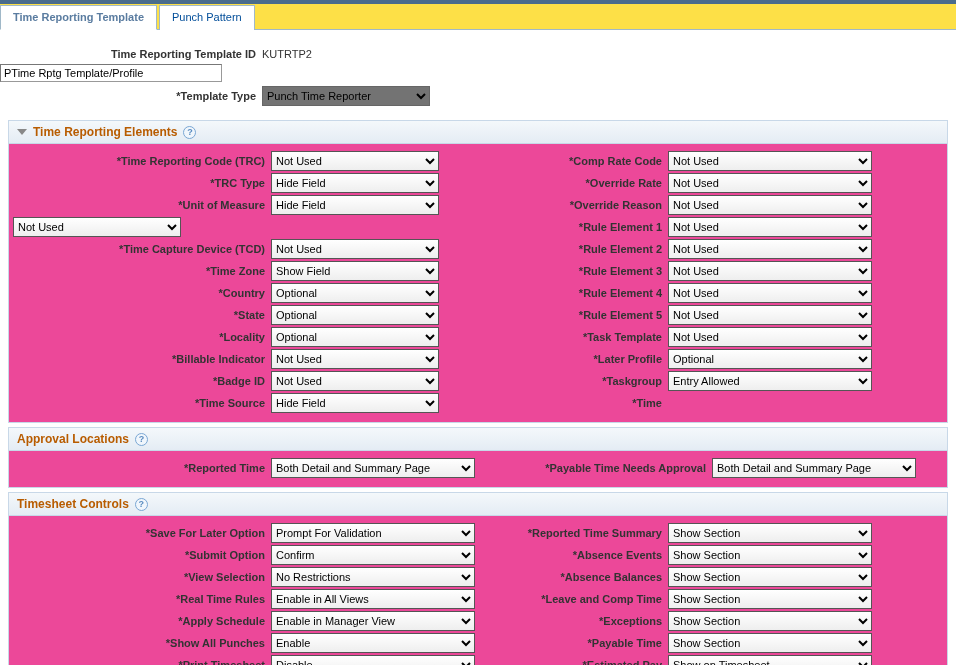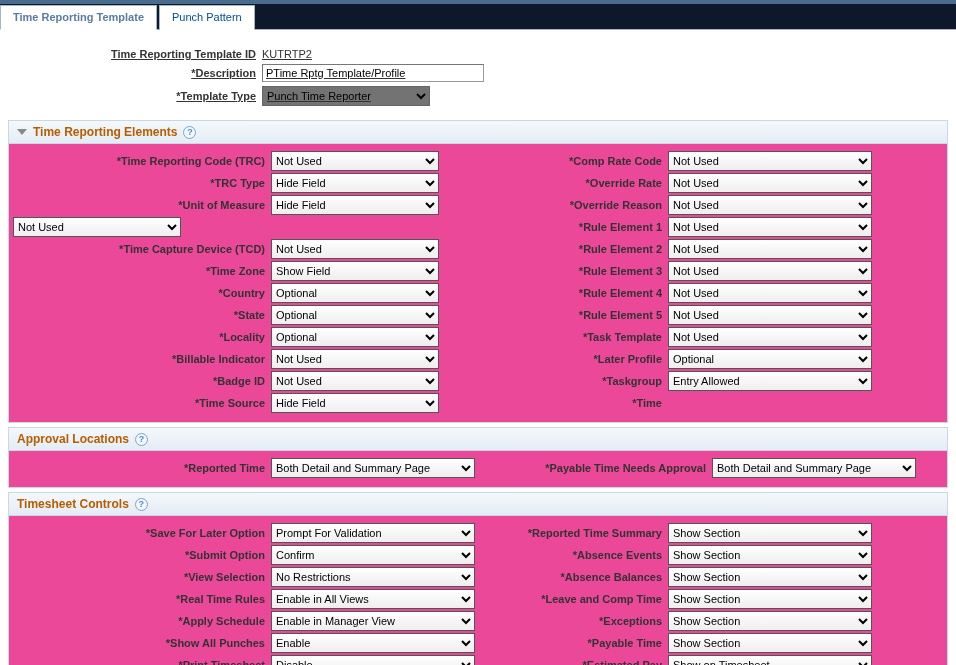--- a/index.html
+++ b/index.html
@@ -1,18 +1,18 @@
 <!DOCTYPE html>
 <html><head>
 <meta charset="utf-8">
 <style>
   * { box-sizing: border-box; margin: 0; padding: 0; }
   body { font-family: Arial, sans-serif; font-size: 11px; color: #333; background: #fff; }
   .container { width: 956px; border-top: 4px solid #4a6c8c; }
-  .tabs { display: flex; border-bottom: 1px solid #a0b8c8; background: #0f172a; }
+  .tabs { display: flex; border-bottom: 1px solid #a0b8c8; background: #fde047; }
   .tab {
     padding: 5px 12px 6px 12px;
     border: 1px solid #a0b8c8;
     border-bottom: none;
     margin-right: 2px;
     font-size: 11px;
     background: #f0f0f0;
     cursor: pointer;
     position: relative;
     top: 1px;
@@ -23,21 +23,21 @@
   .header-label { width: 262px; text-align: right; font-weight: bold; padding-right: 6px; font-size: 11px; }
   .header-val { font-size: 11px; }
   .header-input {
     width: 222px; height: 18px; border: 1px solid #999; font-size: 11px; padding: 1px 3px;
     background: #fff; border-top-color: #777; border-left-color: #777;
   }
   .header-select {
     width: 168px; height: 20px; font-size: 11px;
     border: 1px solid #666; background: #737373;
   }
-  .top-fields { padding: 16px 0 8px 0; text-decoration: underline; }
+  .top-fields { padding: 16px 0 8px 0; }
   .section {
     margin: 4px 8px 4px 8px;
     border: 1px solid #c8d8e8;
   }
   .section-header {
     background: linear-gradient(to bottom, #f4f8fb, #e4ecf4);
     padding: 4px 8px;
     font-weight: bold;
     color: #b85c00;
     font-size: 12px;
@@ -81,21 +81,20 @@
     <div class="tab active">Time Reporting Template</div>
     <div class="tab inactive">Punch Pattern</div>
   </div>
 
   <div class="top-fields">
     <div class="header-row">
       <div class="header-label">Time Reporting Template ID</div>
       <div class="header-val">KUTRTP2</div>
     </div>
     <div class="header-row">
-      <div class="header-label">*Description</div>
       <input class="header-input" value="PTime Rptg Template/Profile" style="">
     </div>
     <div class="header-row">
       <div class="header-label">*Template Type</div>
       <select class="header-select">
         <option>Punch Time Reporter</option>
       </select>
     </div>
   </div>
 

